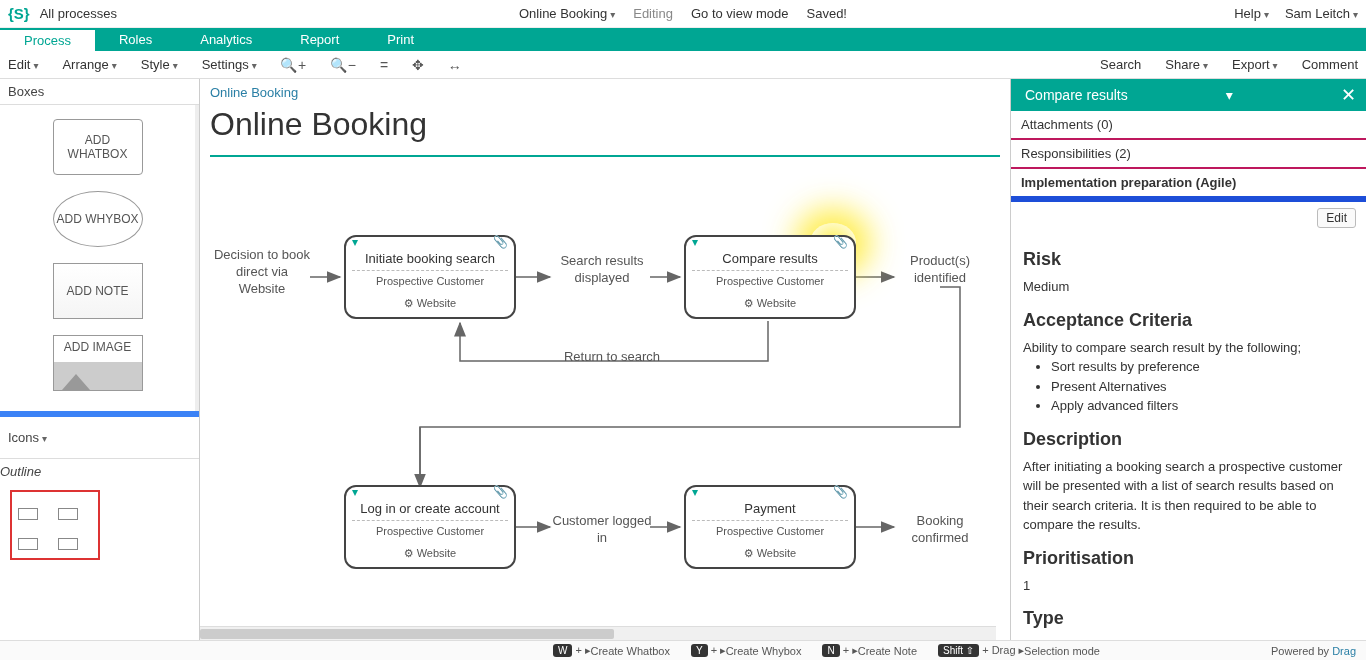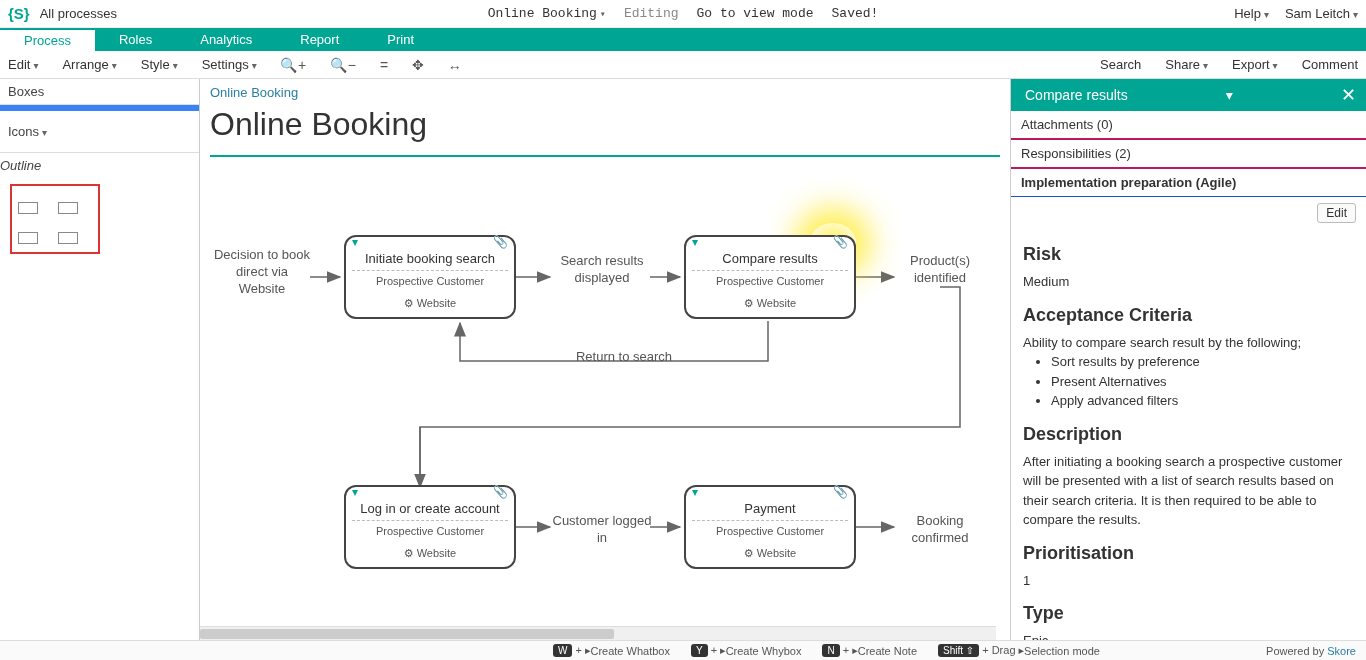--- a/index.html
+++ b/index.html
@@ -1,21 +1,21 @@
 <!DOCTYPE html>
 <html><head>
 <meta charset="utf-8">
 <style>
 * { box-sizing: border-box; margin: 0; padding: 0; }
 body { font-family: Arial, Helvetica, sans-serif; font-size: 13px; color: #333; overflow: hidden; width: 1366px; height: 660px; }
 
 
 .topbar { height: 28px; display: flex; align-items: center; padding: 0 8px; border-bottom: 1px solid #eee; font-size: 13px; }
 .logo { color: #00a693; font-weight: bold; font-size: 15px; margin-right: 10px; }
-.topbar .center { position: absolute; left: 50%; transform: translateX(-50%); display: flex; gap: 18px; align-items: flex-start; font-family: Liberation Mono, monospace; }
+.topbar .center { position: absolute; left: 50%; transform: translateX(-50%); display: flex; gap: 18px; align-items: flex-start; }
 .topbar .right { margin-left: auto; display: flex; gap: 16px; align-items: center; }
 .topbar a { color: #333; text-decoration: none; cursor: pointer; }
 .caret { font-size: 10px; color: #666; margin-left: 3px; }
 .muted { color: #888; }
 
 
 .tealbar { background: #00a693; height: 23px; display: flex; align-items: stretch; }
 .tealtab { color: #fff; padding: 0 24px; display: flex; align-items: center; cursor: pointer; font-size: 13px; }
 .tealtab.active { background: #fff; color: #00a693; border-top: 2px solid #00a693; }
 
@@ -66,21 +66,21 @@
 .label { position: absolute; font-size: 13px; color: #555; text-align: center; line-height: 1.3; }
 
 svg.flow { position: absolute; top: 0; left: 0; pointer-events: none; }
 
 
 .sidebar-right { width: 356px; border-left: 1px solid #ccc; display: flex; flex-direction: column; overflow-y: auto; }
 .rhead { background: #00a693; color: #fff; padding: 5px 10px; display: flex; align-items: center; font-size: 14px; }
 .rhead .title { margin-left: 4px; }
 .rhead .x { margin-left: auto; cursor: pointer; font-size: 18px; }
 .rtab { padding: 6px 10px; border-bottom: 2px solid #be185d; font-size: 13px; cursor: pointer; }
-.rtab.selected { font-weight: bold; border-bottom: 1px solid #1d4ed8; }
+.rtab.selected { font-weight: bold; border-bottom: 6px solid #1d4ed8; }
 .editbtn { float: right; border: 1px solid #bbb; border-radius: 3px; padding: 2px 8px; font-size: 12px; background: #fafafa; cursor: pointer; }
 .rcontent { padding: 8px 12px; font-size: 13px; line-height: 1.5; }
 .rcontent h4 { font-size: 18px; font-weight: bold; margin: 10px 0 4px; }
 .rcontent ul { padding-left: 28px; }
 
 
 .bottombar { height: 20px; background: #fafafa; border-top: 1px solid #ddd; display: flex; align-items: center; font-size: 11px; color: #555; padding: 0 10px; }
 .bottombar .kbd { background: #333; color: #fff; border-radius: 3px; padding: 1px 5px; margin: 0 3px; font-size: 10px; }
 .bottombar .group { margin-right: 18px; display: flex; align-items: center;}
 .bottombar .right { margin-left: auto; }
@@ -131,20 +131,29 @@
     <span class="item"><span>Share</span><span class="caret">▾</span></span>
     <span class="item"><span>Export</span><span class="caret">▾</span></span>
     <span class="item">Comment</span>
   </div>
 </div>
 
 <div class="main">
 
   <div class="sidebar-left">
     <div class="panel-head">Boxes</div>
+    <div class="boxes">
+      <div class="boxshape">ADD WHATBOX</div>
+      <div class="boxshape whybox">ADD WHYBOX</div>
+      <div class="noteshape">ADD NOTE</div>
+      <div class="imgshape">
+          <span>ADD IMAGE</span>
+          <div class="thumb"></div>
+        </div>
+    </div>
     <div class="icons-head"><span>Icons</span><span class="caret">▾</span></div>
     <div class="outline">
       <div class="head">Outline</div>
       <div class="minimap">
         <div class="mmbox" style="left:6px; top:16px;"></div>
         <div class="mmbox" style="left:46px; top:16px;"></div>
         <div class="mmbox" style="left:6px; top:46px;"></div>
         <div class="mmbox" style="left:46px; top:46px;"></div>
       </div>
     </div>
@@ -189,21 +198,21 @@
         <path d="M220 292 L228 292" stroke="none"></path>
         <line x1="220" y1="320" x2="220" y2="290" stroke="none"></line>
         <path d="M220 320 L220 292" stroke="none"></path>
         <path d="M220 292 L222 292" stroke="none"></path>
         <path d="M220 230 L220 290" fill="none" stroke="#666" stroke-width="1.5" marker-end="url(#ah)"></path>
       </svg>
 
       <div class="label" style="left:12px; top:50px; width:100px;">Decision to book direct via Website</div>
       <div class="label" style="left:352px; top:56px; width:100px;">Search results displayed</div>
       <div class="label" style="left:700px; top:56px; width:80px;">Product(s) identified</div>
-      <div class="label" style="left:364px; top:152px; width:120px;">Return to search</div>
+      <div class="label" style="left:352px; top:152px; width:120px;">Return to search</div>
       <div class="label" style="left:352px; top:316px; width:100px;">Customer logged in</div>
       <div class="label" style="left:700px; top:316px; width:80px;">Booking confirmed</div>
 
       <div class="highlight-glow" style="left:610px; top:26px;"></div>
 
       <div class="processbox" style="left:144px; top:38px;">
         <span class="corner left">▾</span>
         <span class="corner right">📎</span>
         <div class="title">Initiate booking search</div>
         <div class="sep"></div>
@@ -279,14 +288,14 @@
   </div>
 
 </div>
 
 <div class="bottombar">
   <div style="width:540px;"></div>
   <div class="group"><span class="kbd">W</span>+ ▸ <span>Create Whatbox</span></div>
   <div class="group"><span class="kbd">Y</span>+ ▸ <span>Create Whybox</span></div>
   <div class="group"><span class="kbd">N</span>+ ▸ <span>Create Note</span></div>
   <div class="group"><span class="kbd">Shift ⇧</span>+ Drag ▸ <span>Selection mode</span></div>
-  <div class="right"><span>Powered by</span> <a>Skore</a></div>
+  <div class="right"><span>Powered by</span> <a>Drag</a></div>
 </div>
 
 </body></html>

